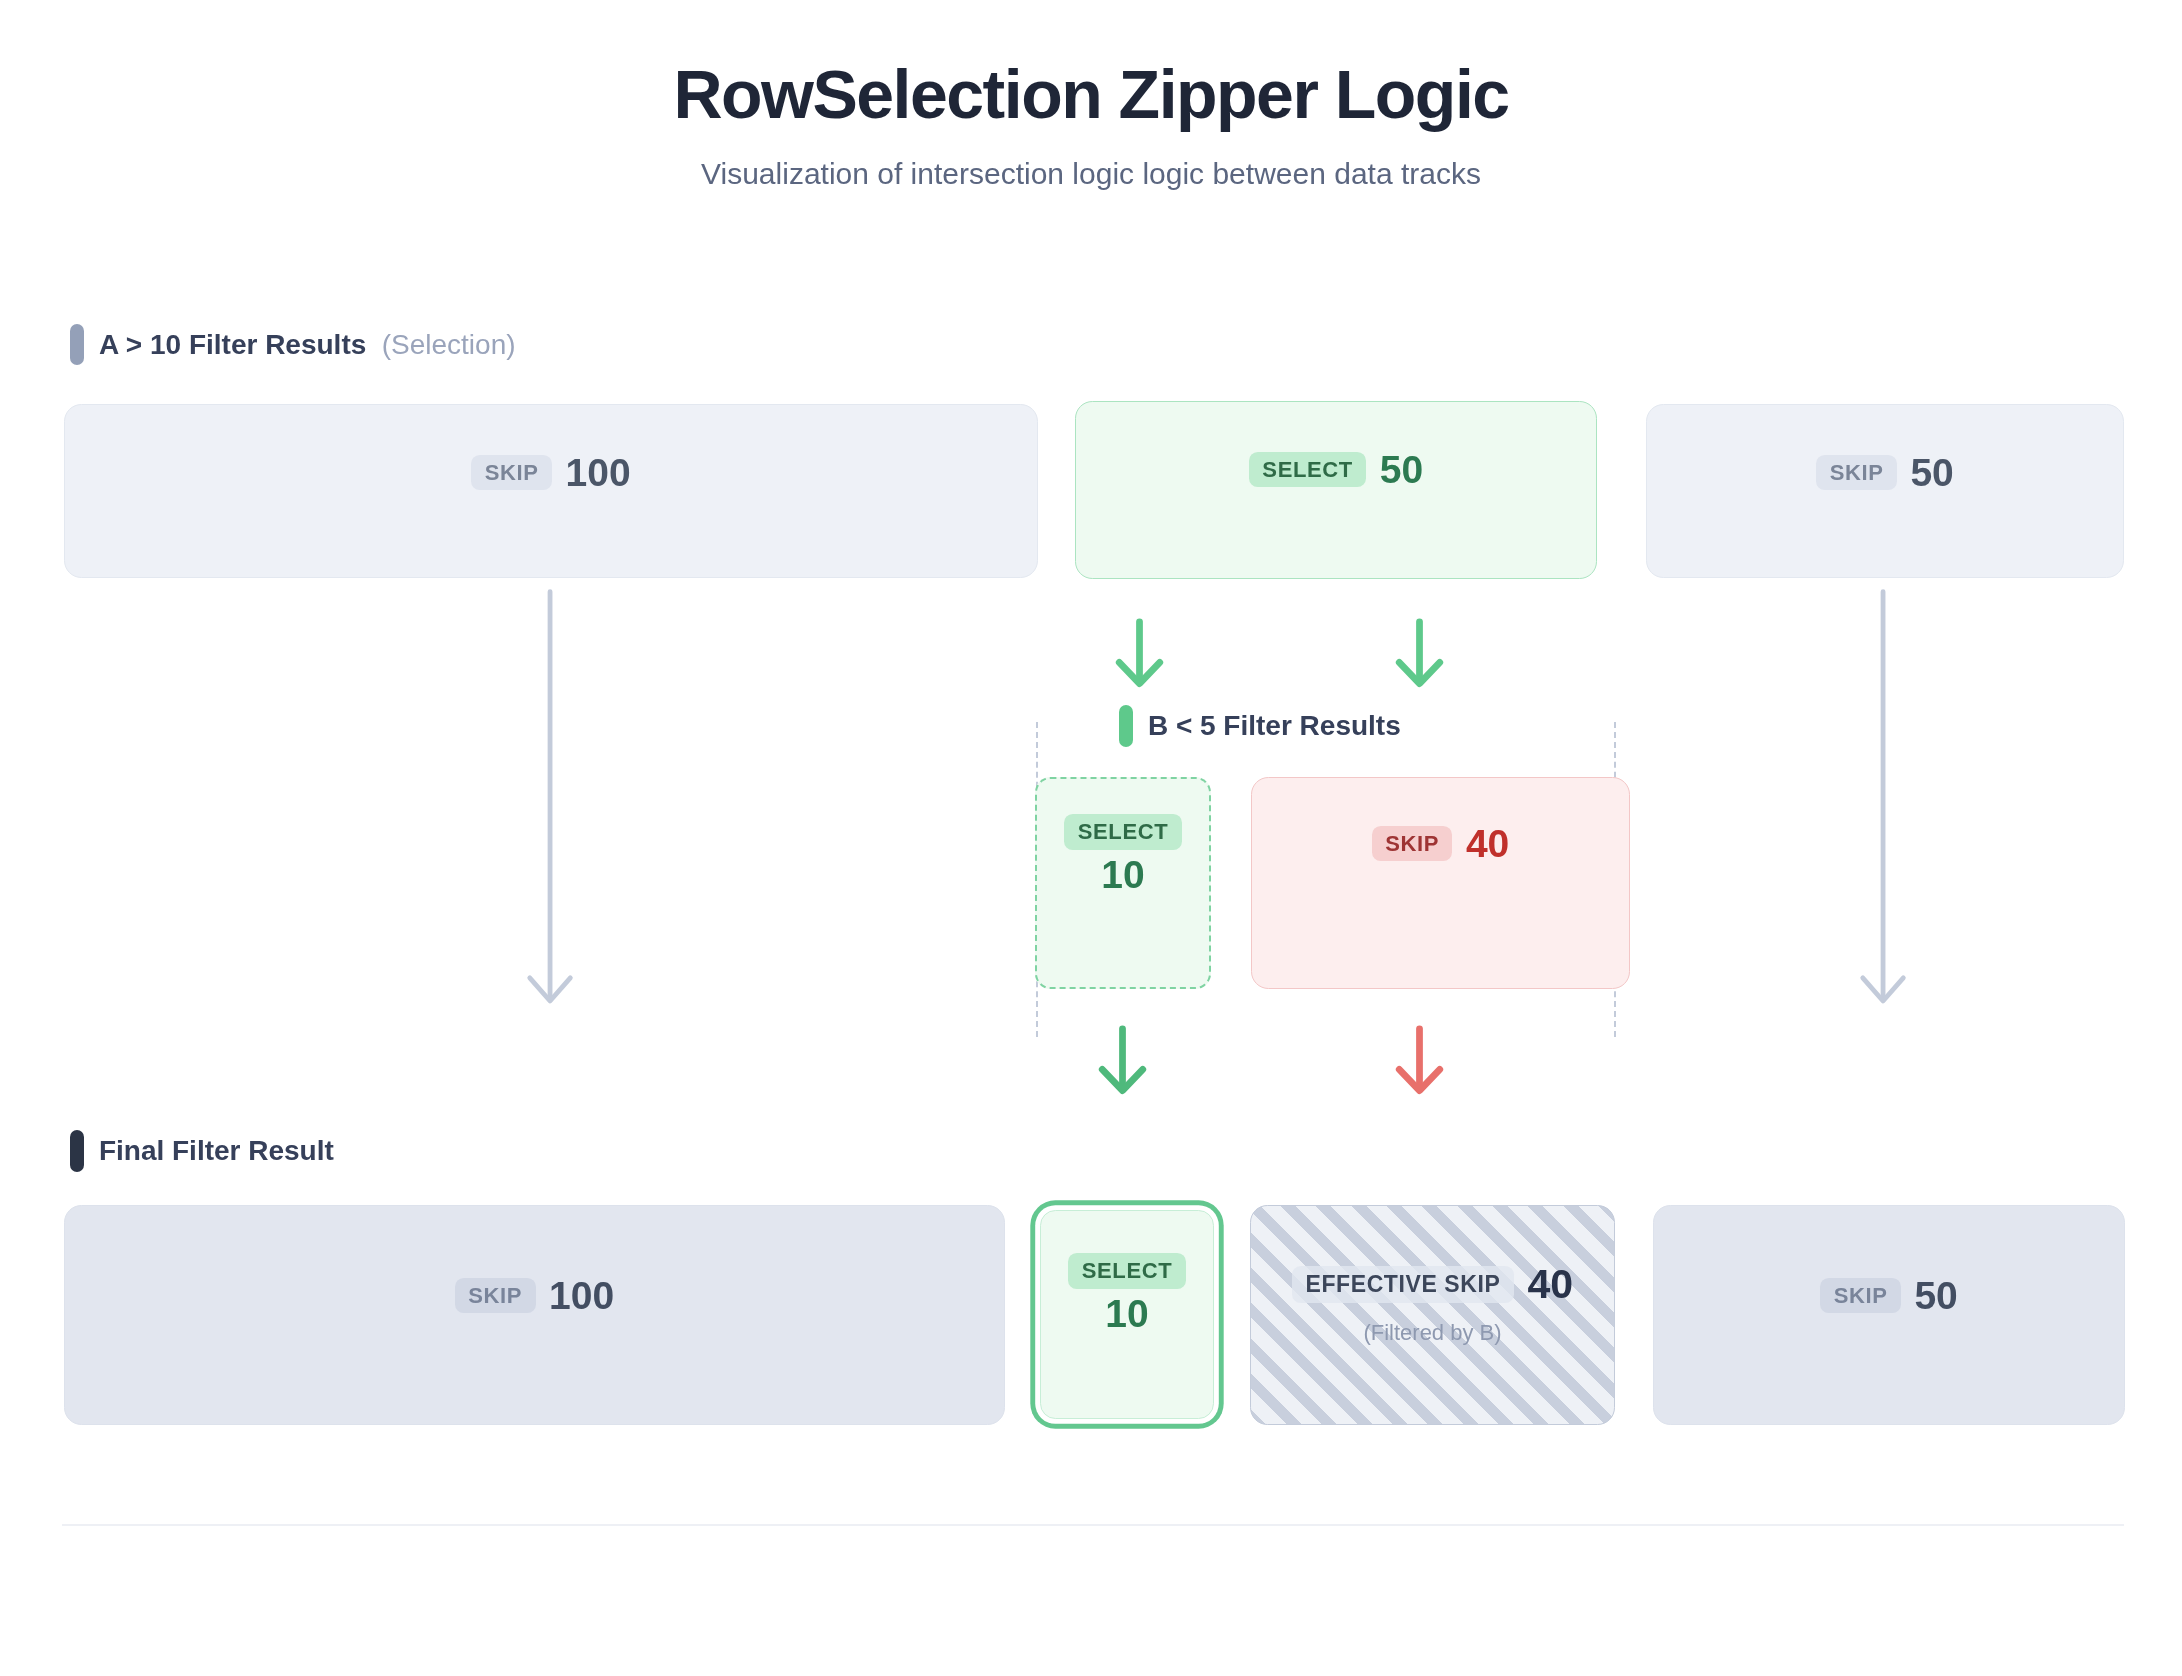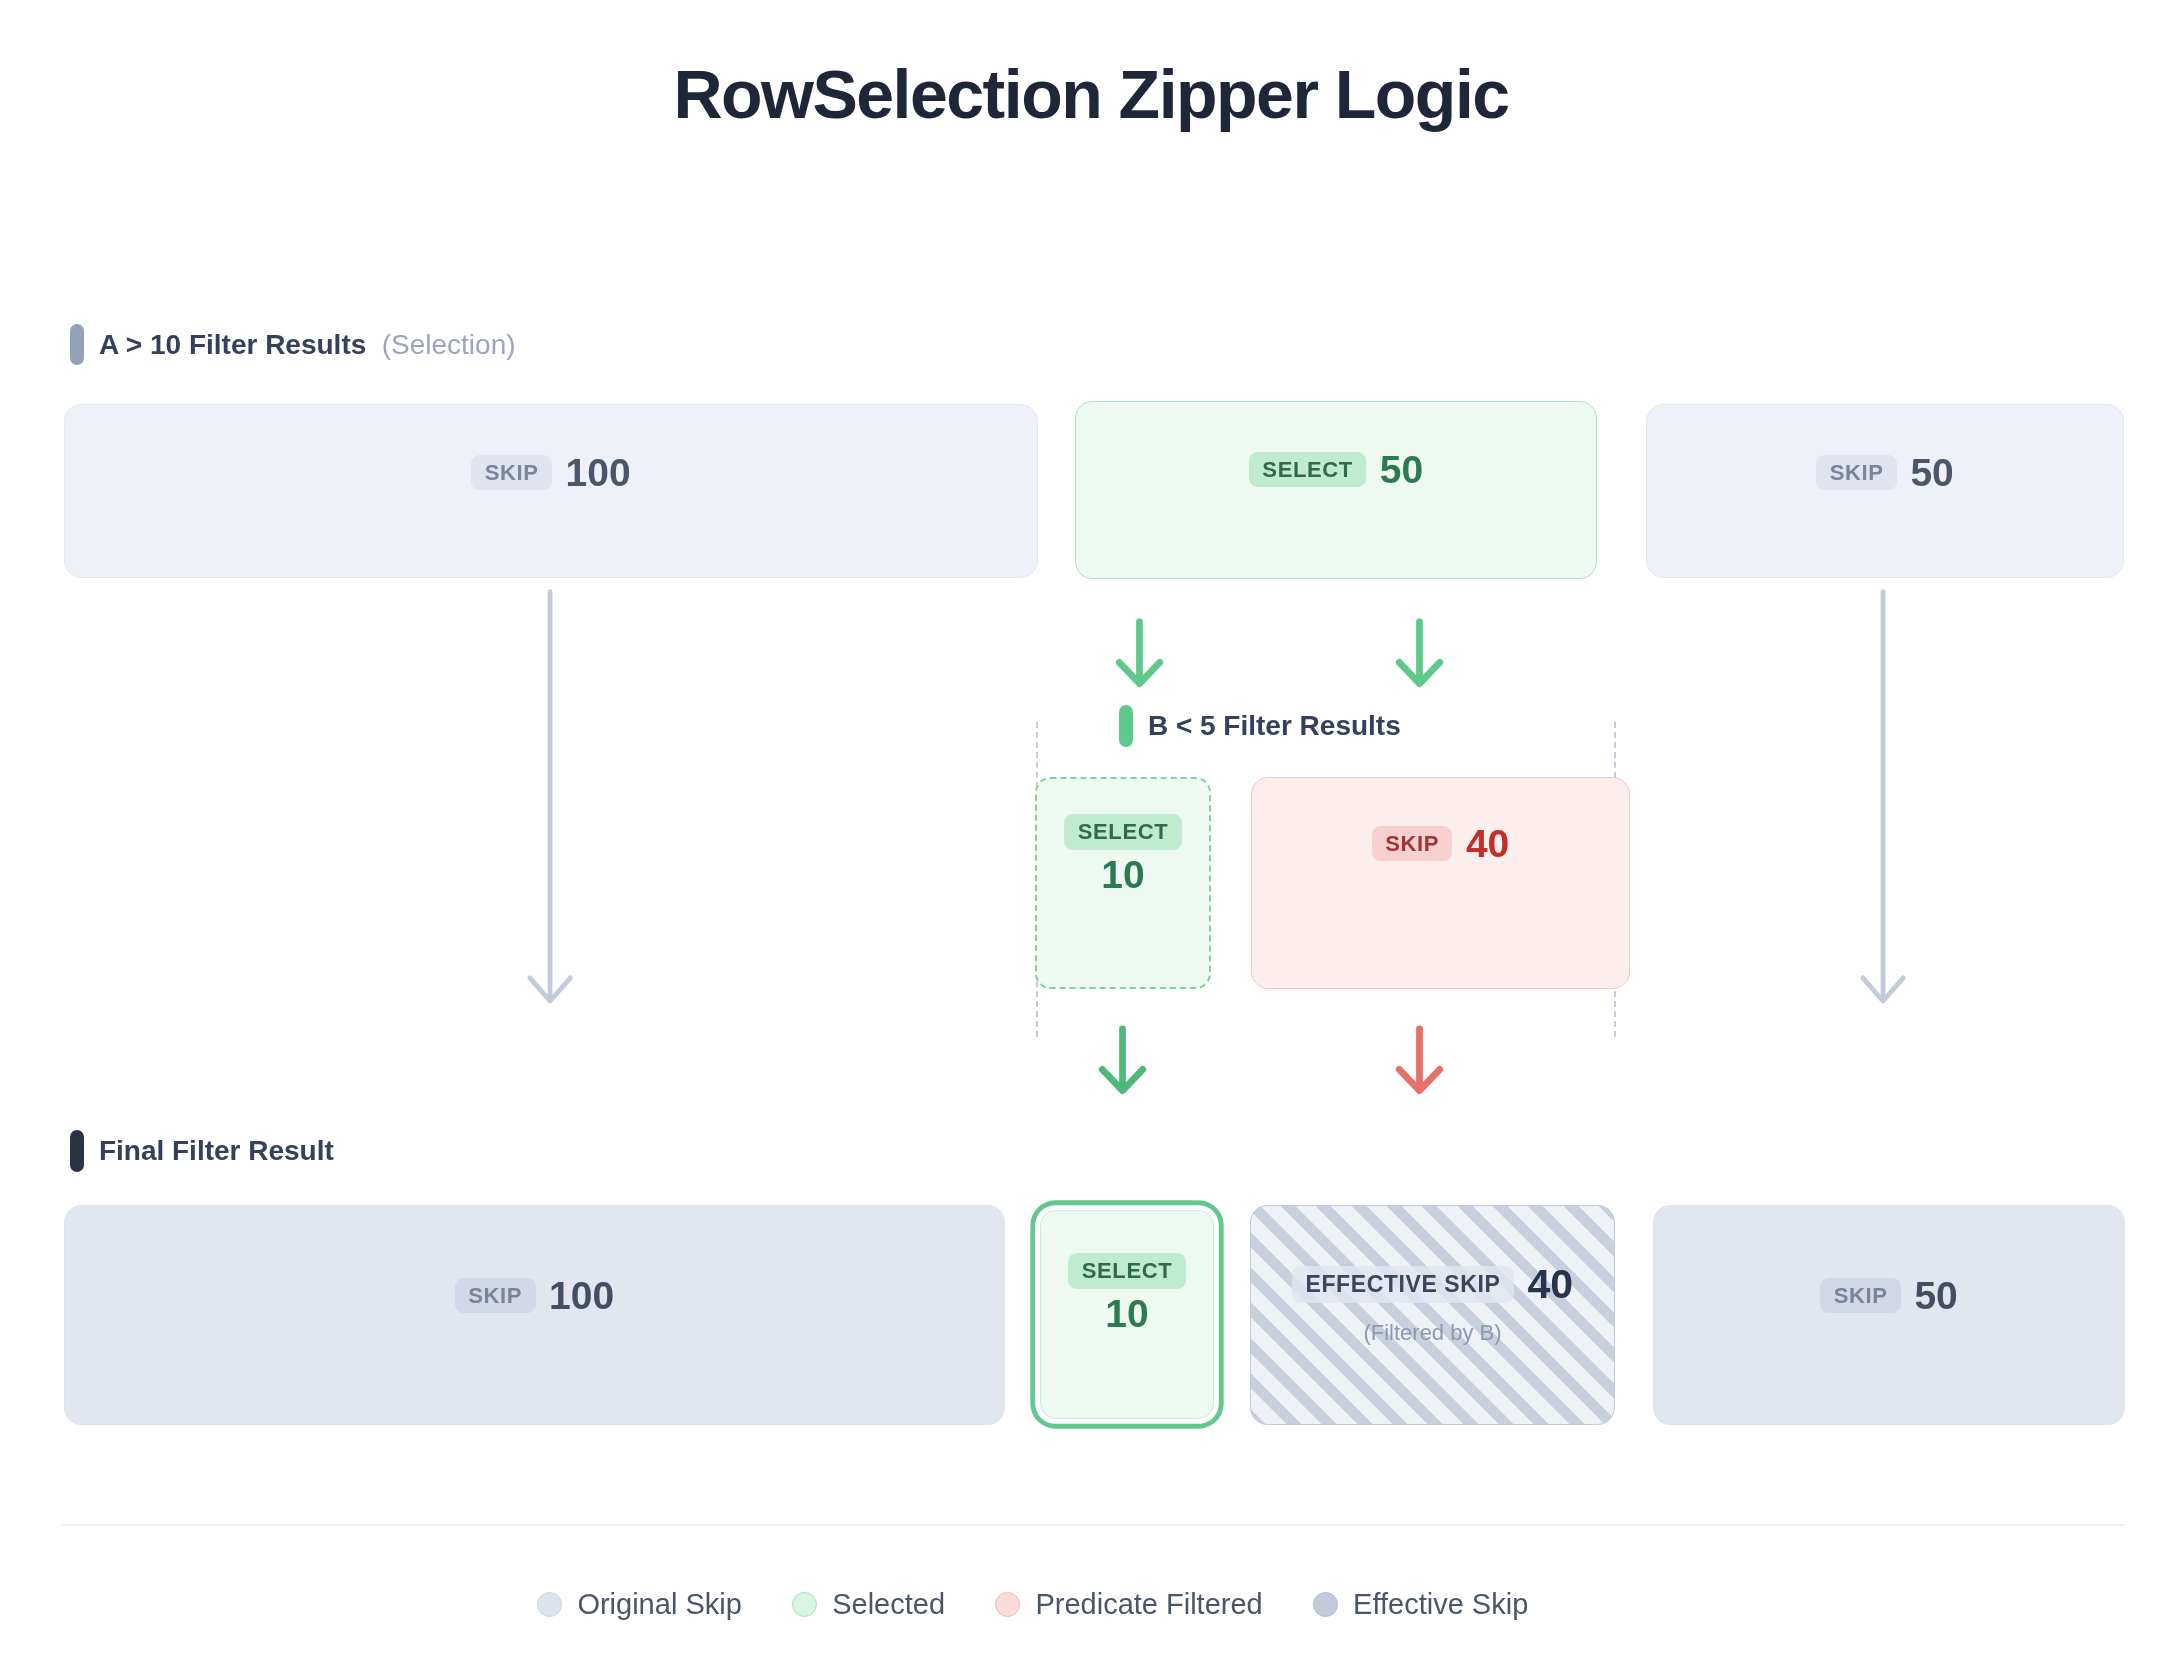--- a/index.html
+++ b/index.html
@@ -221,20 +221,21 @@
     white-space: nowrap;
   }
 </style>
 </head>
 <body>
 
 <div class="page">
 
   <div class="header">
     <div class="title">RowSelection Zipper Logic</div>
+    <div class="subtitle">Visualization of intersection logic logic between data tracks</div>
   </div>
 
   <div class="section-head" style="left:62px; top:324px;">
     <span class="pill pill-a"></span>
     <span class="section-label">A &gt; 10 Filter Results</span>
     <span class="section-sub">(Selection)</span>
   </div>
 
   <div class="block skip-top" style="left:64px; top:404px; width:974px; height:174px; padding-top:48px;">
     <div class="block-inner">
@@ -338,33 +339,15 @@
 
   <div class="block skip-final" style="left:1653px; top:1205px; width:472px; height:220px; padding-top:70px;">
     <div class="block-inner">
       <span class="badge">SKIP</span>
       <span class="value">50</span>
     </div>
   </div>
 
   <div class="divider" style="left:62px; top:1524px; width:2062px;"></div>
 
-  <div class="legend" style="left:537px; top:1588px;">
-    <div class="legend-item">
-      <span class="legend-dot" style="background:#dde2ed; border:1px solid #ccd3e0;"></span>
-      <span class="legend-text">Original Skip</span>
-    </div>
-    <div class="legend-item">
-      <span class="legend-dot" style="background:#d6f5e2; border:1px solid #a8e2c0;"></span>
-      <span class="legend-text">Selected</span>
-    </div>
-    <div class="legend-item">
-      <span class="legend-dot" style="background:#fadadb; border:1px solid #efb9ba;"></span>
-      <span class="legend-text">Predicate Filtered</span>
-    </div>
-    <div class="legend-item">
-      <span class="legend-dot" style="background:#c3cbdb; border:1px solid #b2bbcd;"></span>
-      <span class="legend-text">Effective Skip</span>
-    </div>
-  </div>
 
 </div>
 
 
 </body></html>

